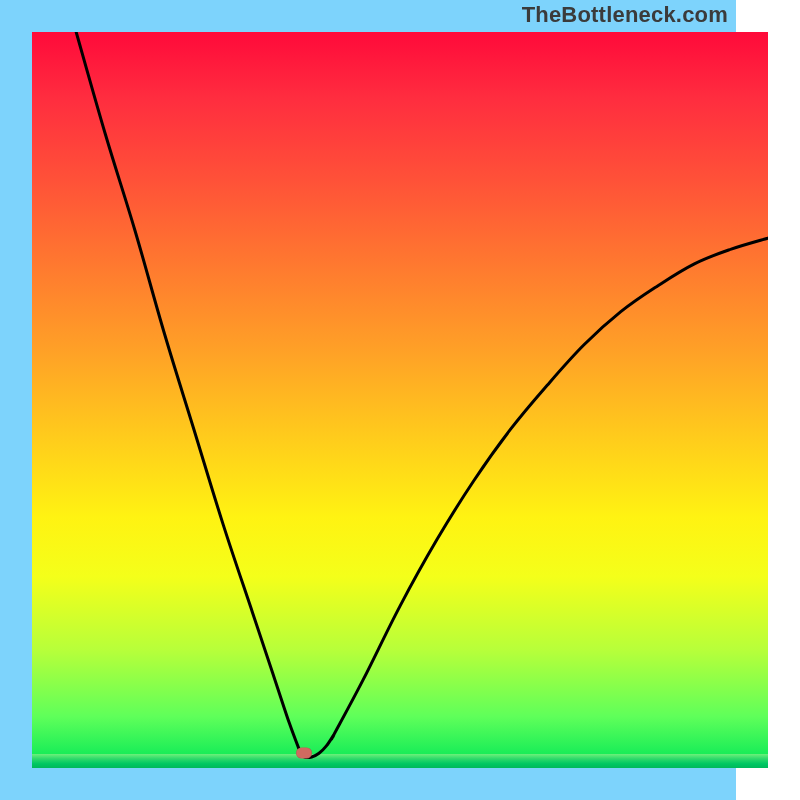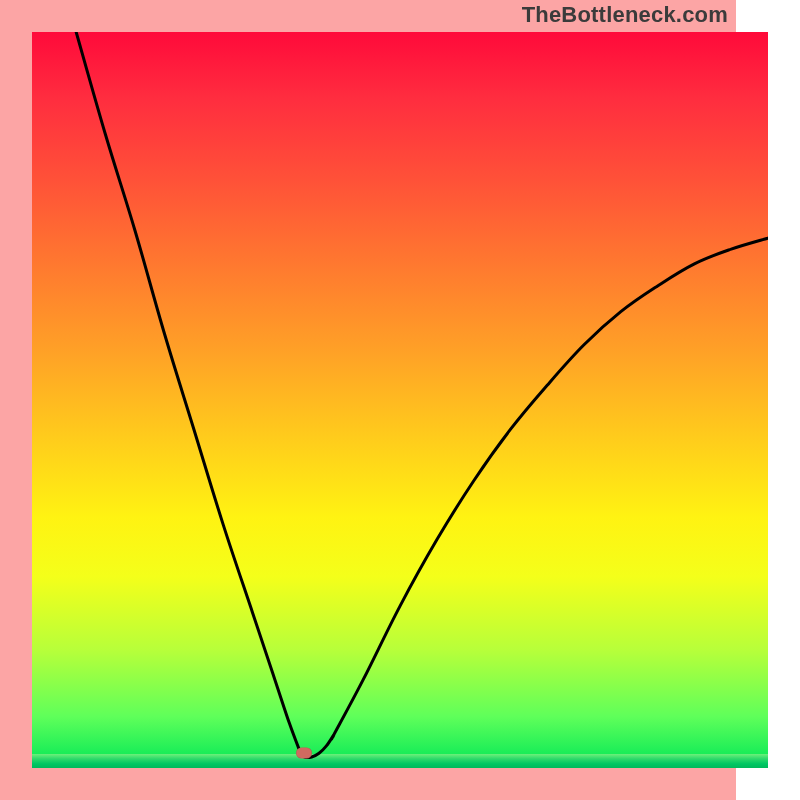--- a/index.html
+++ b/index.html
@@ -7,21 +7,21 @@
     padding: 0;
     width: 800px;
     height: 800px;
     overflow: hidden;
     font-family: Arial, Helvetica, sans-serif;
   }
   .frame {
     position: relative;
     width: 736px;
     height: 800px;
-    background: #fca5a5;
+    background: #7dd3fc;
   }
   .watermark {
     position: absolute;
     top: 2px;
     right: 8px;
     color: #3b3b3b;
     font-size: 22px;
     font-weight: 600;
     letter-spacing: 0.2px;
     z-index: 3;

